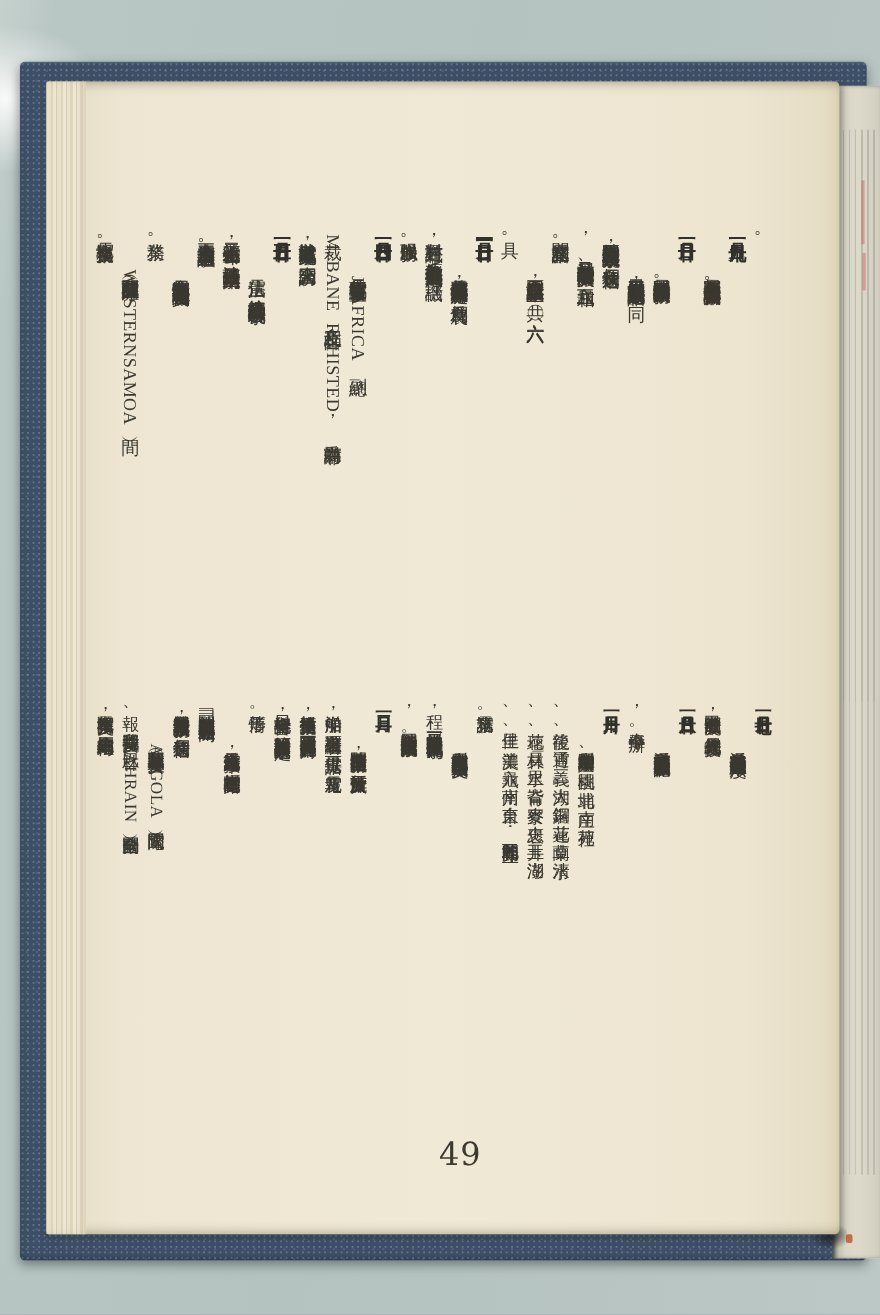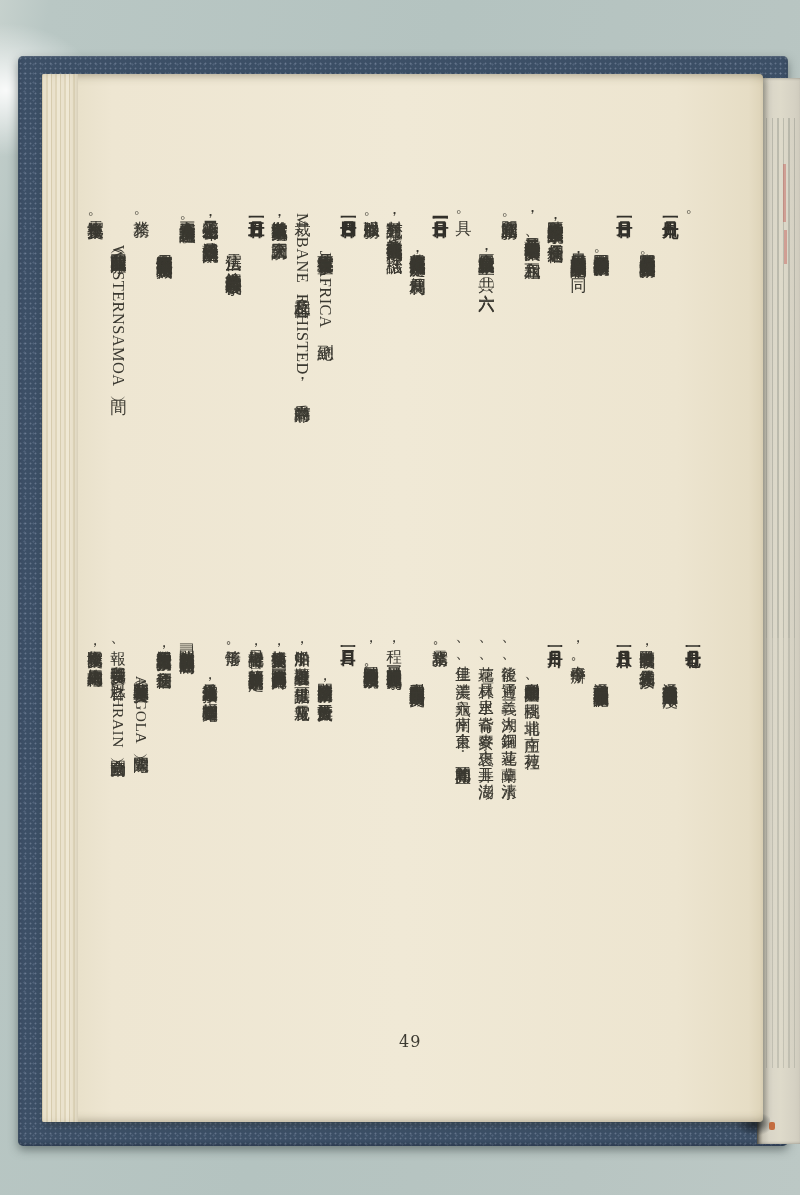--- a/index.html
+++ b/index.html
@@ -69,21 +69,21 @@
     letter-spacing:.4px;
   }
   .band-upper{top:134px;height:402px;font-size:16.4px;}
   .band-lower{top:564px;height:382px;font-size:15.6px;}
   .vcol{line-height:23px;white-space:nowrap;}
   .vcol.date{font-weight:bold;color:#32302a;}
   .vcol.para{text-indent:33px;}
   .pagenum{
     position:absolute;left:357px;top:958px;
     font-family:"DejaVu Serif","Liberation Serif",serif;
-    font-size:16px;color:#3c3a31;letter-spacing:1px;
+    font-size:29px;color:#3c3a31;letter-spacing:1px;
   }
 </style>
 </head>
 <body>
 
 <div class="photo">
 
   <div class="cover"></div>
 
   <div class="facing">

